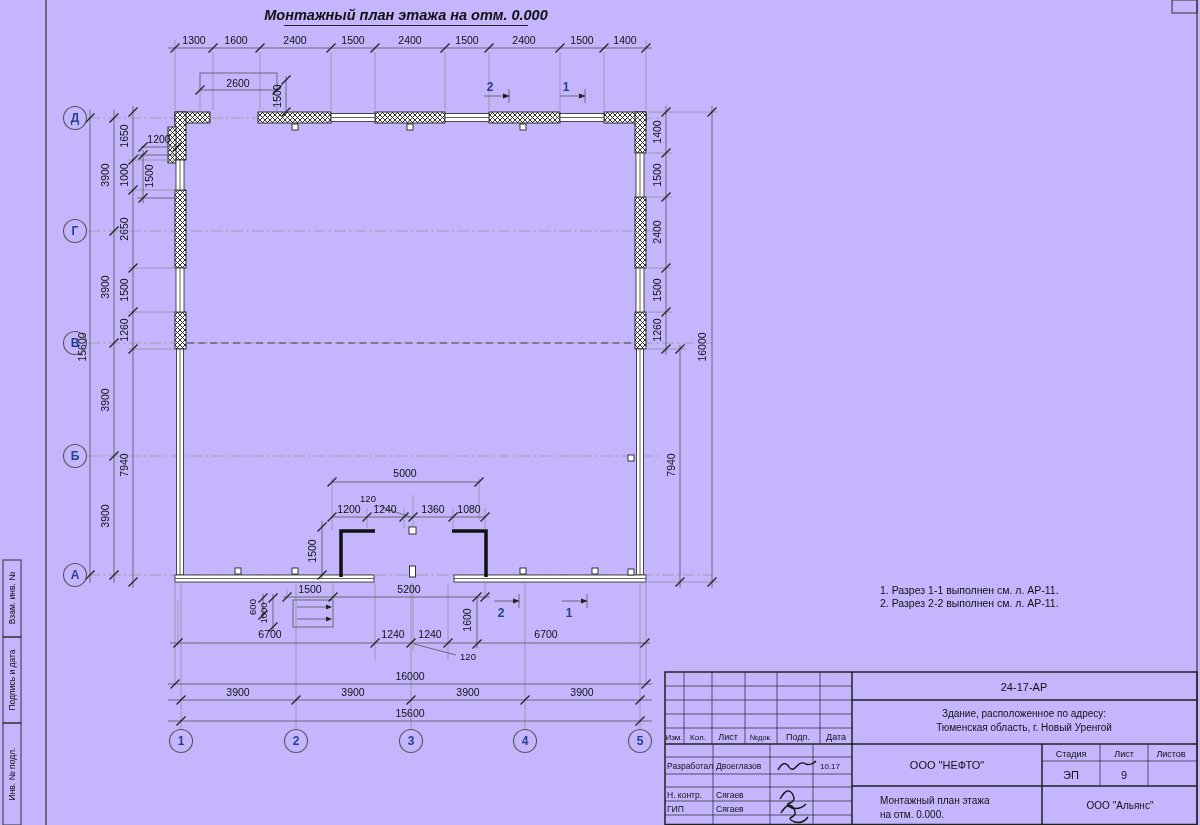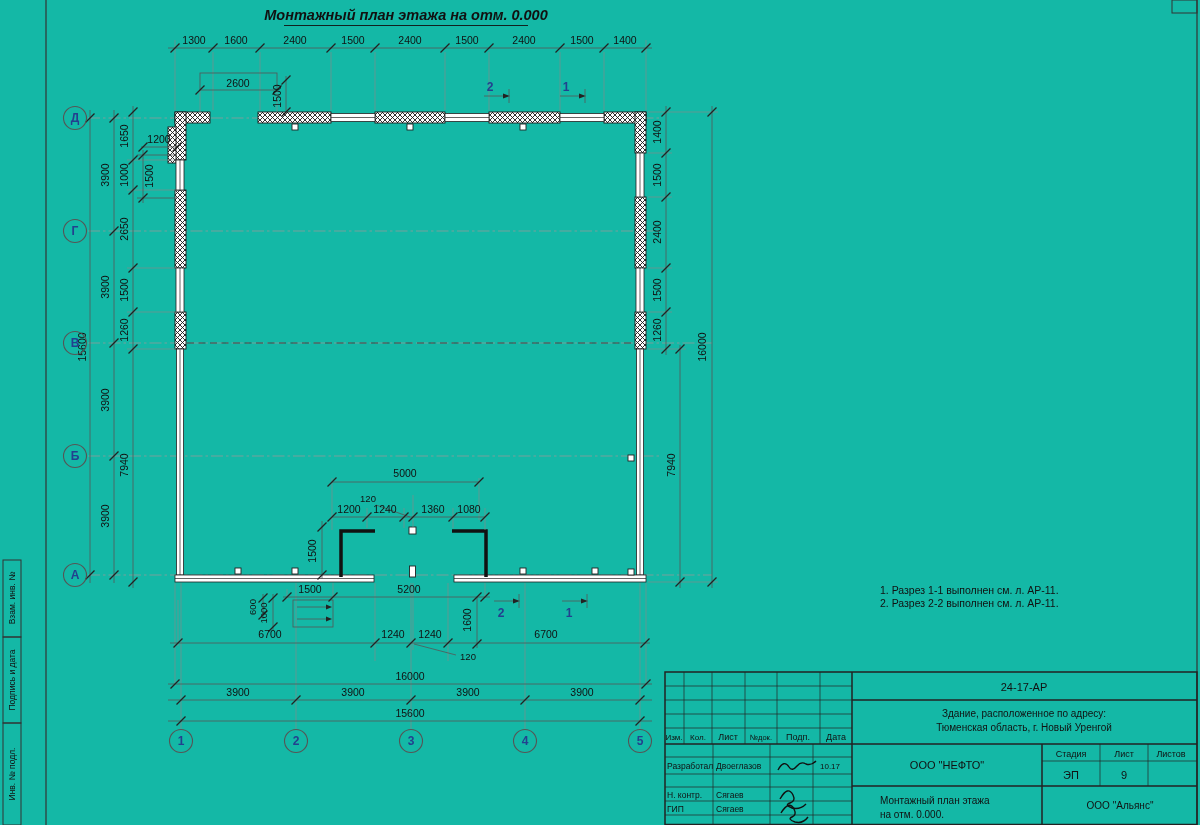--- a/index.html
+++ b/index.html
@@ -1,16 +1,16 @@
 <!DOCTYPE html>
 <html><head>
 <meta charset="utf-8">
 <style>
   html,body{margin:0;padding:0;background:#fff;}
-  .page{position:relative;width:1200px;height:825px;background:#14b8a6;overflow:hidden;}
+  .page{position:relative;width:1200px;height:825px;background:#c4b5fd;overflow:hidden;}
   svg{position:absolute;left:0;top:0;}
   text{font-family:"Liberation Sans",sans-serif;fill:#111;}
   .t{font-size:10.5px;text-anchor:middle;}
   .ts{font-size:9.5px;text-anchor:middle;}
   .ttl{font-size:14.5px;font-style:italic;font-weight:bold;text-anchor:middle;}
   .blue{fill:#23408f;font-weight:bold;font-size:12px;text-anchor:middle;}
   .note{font-size:10.5px;text-anchor:start;}
   .side{font-size:8.5px;text-anchor:middle;}
   .tb{font-size:10px;text-anchor:middle;}
   .tbs{font-size:8.5px;text-anchor:start;}

